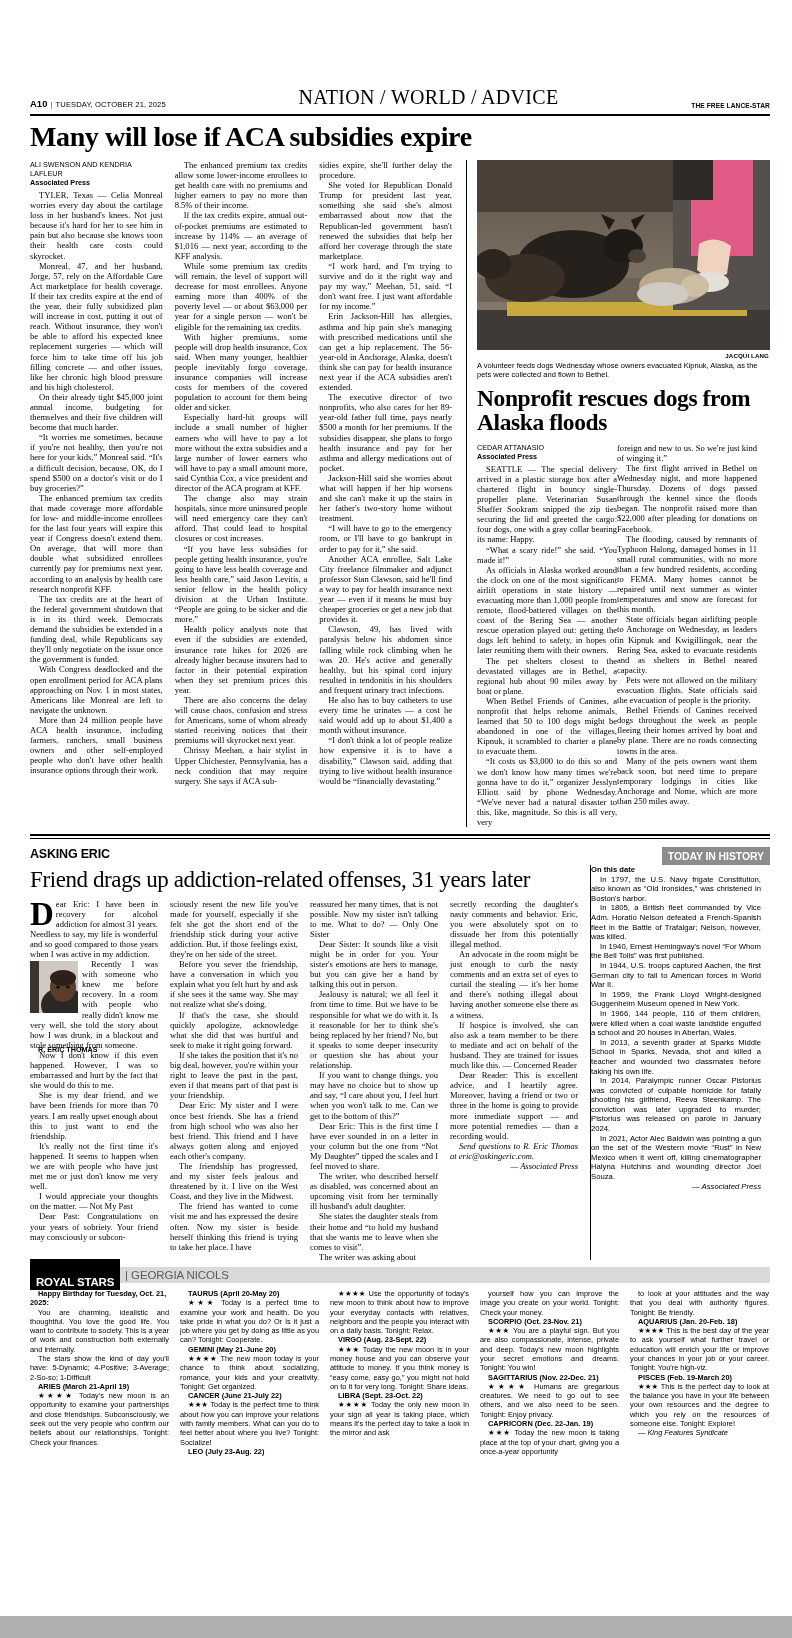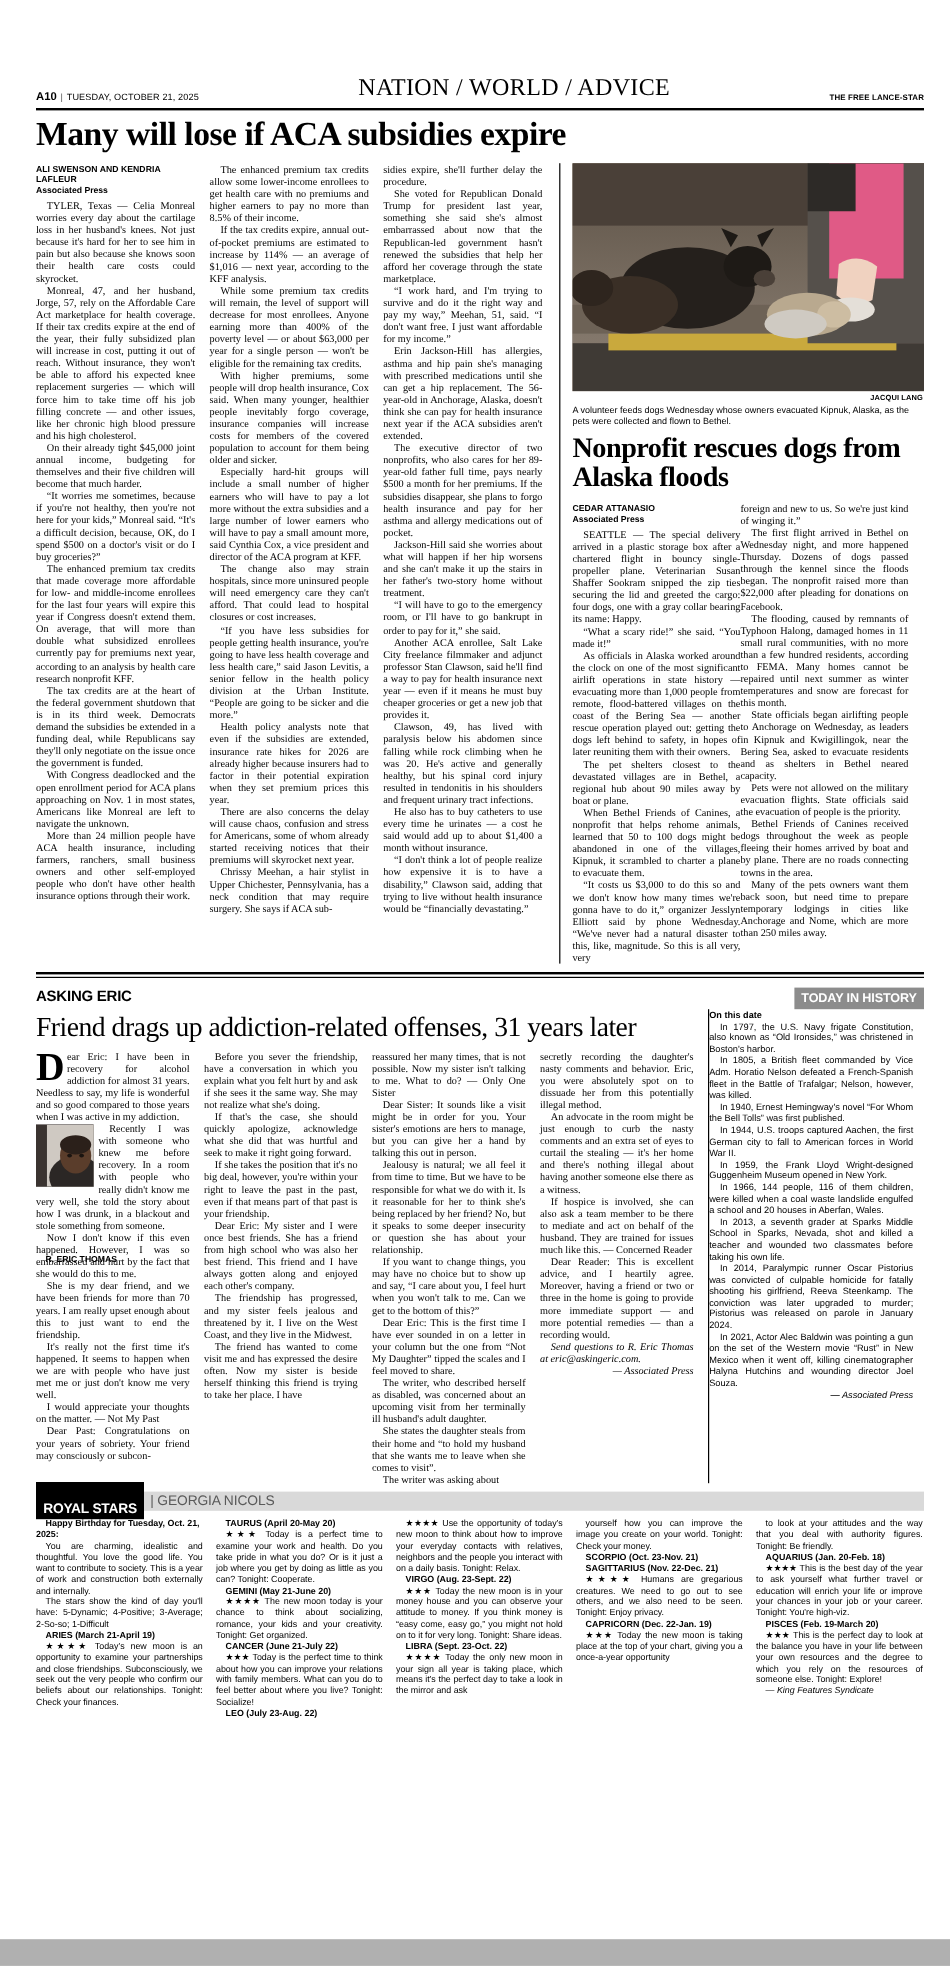--- a/index.html
+++ b/index.html
@@ -1,31 +1,31 @@
 <!DOCTYPE html>
 <html><head>
 <meta charset="utf-8">
 <style>
   html,body{margin:0;padding:0;background:#8a8a8a;}
   body{font-family:"Liberation Serif",serif;}
   .page{width:792px;height:1638px;background:#fff;position:relative;overflow:hidden;box-sizing:border-box;}
   .inner{position:absolute;left:30px;top:0;width:740px;}
 
   
-  .masthead{display:flex;align-items:flex-end;justify-content:space-between;padding-top:62px;}
+  .masthead{display:flex;align-items:flex-end;justify-content:space-between;padding-top:86px;}
   .mh-left{font-family:"Liberation Sans",sans-serif;font-size:7.6px;letter-spacing:.1px;white-space:nowrap;}
   .mh-left .pg{font-weight:bold;font-size:9.4px;}
   .mh-left .sep{padding:0 3px;color:#555;}
   .mh-center{font-family:"Liberation Serif",serif;font-size:20px;letter-spacing:.3px;white-space:nowrap;}
   .mh-right{font-family:"Liberation Sans",sans-serif;font-size:6.6px;font-weight:bold;letter-spacing:.1px;white-space:nowrap;}
   .rule-thick{border-top:2.2px solid #000;margin-top:5px;}
 
   
   .hl{font-family:Liberation Serif, serif;font-weight:bold;line-height:1.0;letter-spacing:-.4px;}
-  .byline{font-family:"Liberation Sans",sans-serif;font-weight:bold;font-size:7.2px;letter-spacing:.05px;}
+  .byline{font-family:"Liberation Sans",sans-serif;font-weight:normal;font-size:7.2px;letter-spacing:.05px;}
   .byorg{font-family:"Liberation Sans",sans-serif;font-weight:bold;font-size:7.2px;}
   p.body{font-size:8.55px;line-height:10.1px;margin:0;text-align:justify;text-indent:9px;
          hyphens:auto;-webkit-hyphens:auto;}
   p.body.noind{text-indent:0;}
   .sans p.body{font-family:"Liberation Sans",sans-serif;font-size:7.7px;line-height:9.6px;}
 
   
   .story1{margin-top:7px;}
   .story1 .hl{font-size:28px;}
   .s1grid{display:flex;gap:12px;margin-top:9px;}
@@ -225,20 +225,21 @@
                     <ellipse cx="19" cy="26" rx="2" ry="1.6" fill="#1a1410"></ellipse>
                     <ellipse cx="29" cy="26" rx="2" ry="1.6" fill="#1a1410"></ellipse>
                   </svg></span><span>Recently I was with someone who knew me before recovery. In a room with people who really didn't know me very well, she told the story about how I was drunk, in a blackout and stole something from someone.</span></p>
           <p class="body">Now I don't know if this even happened. However, I was so embarrassed and hurt by the fact that she would do this to me.</p>
           <p class="body">She is my dear friend, and we have been friends for more than 70 years. I am really upset enough about this to just want to end the friendship.</p>
           <p class="body">It's really not the first time it's happened. It seems to happen when we are with people who have just met me or just don't know me very well.</p>
           <p class="body">I would appreciate your thoughts on the matter. — Not My Past</p>
           <p class="body">Dear Past: Congratulations on your years of sobriety. Your friend may consciously or subcon-</p>
         </div>
         <div class="aecol">
+          <p class="body noind">sciously resent the new life you've made for yourself, especially if she felt she got the short end of the friendship stick during your active addiction. But, if those feelings exist, they're on her side of the street.</p>
           <p class="body">Before you sever the friendship, have a conversation in which you explain what you felt hurt by and ask if she sees it the same way. She may not realize what she's doing.</p>
           <p class="body">If that's the case, she should quickly apologize, acknowledge what she did that was hurtful and seek to make it right going forward.</p>
           <p class="body">If she takes the position that it's no big deal, however, you're within your right to leave the past in the past, even if that means part of that past is your friendship.</p>
           <p class="body">Dear Eric: My sister and I were once best friends. She has a friend from high school who was also her best friend. This friend and I have always gotten along and enjoyed each other's company.</p>
           <p class="body">The friendship has progressed, and my sister feels jealous and threatened by it. I live on the West Coast, and they live in the Midwest.</p>
           <p class="body">The friend has wanted to come visit me and has expressed the desire often. Now my sister is beside herself thinking this friend is trying to take her place. I have</p>
         </div>
         <div class="aecol">
           <p class="body noind">reassured her many times, that is not possible. Now my sister isn't talking to me. What to do? — Only One Sister</p>
           <p class="body">Dear Sister: It sounds like a visit might be in order for you. Your sister's emotions are hers to manage, but you can give her a hand by talking this out in person.</p>
@@ -305,20 +306,21 @@
     <div class="rscol">
       <p><span class="stars">★★★★</span> <span>Use the opportunity of today's new moon to think about how to improve your everyday contacts with relatives, neighbors and the people you interact with on a daily basis. Tonight: Relax.</span></p>
       <p class="sign">VIRGO (Aug. 23-Sept. 22)</p>
       <p><span class="stars">★★★</span> <span>Today the new moon is in your money house and you can observe your attitude to money. If you think money is “easy come, easy go,” you might not hold on to it for very long. Tonight: Share ideas.</span></p>
       <p class="sign">LIBRA (Sept. 23-Oct. 22)</p>
       <p><span class="stars">★★★★</span> <span>Today the only new moon in your sign all year is taking place, which means it's the perfect day to take a look in the mirror and ask</span></p>
     </div>
     <div class="rscol">
       <p>yourself how you can improve the image you create on your world. Tonight: Check your money.</p>
       <p class="sign">SCORPIO (Oct. 23-Nov. 21)</p>
+      <p><span class="stars">★★★</span> <span>You are a playful sign. But you are also compassionate, intense, private and deep. Today's new moon highlights your secret emotions and dreams. Tonight: You win!</span></p>
       <p class="sign">SAGITTARIUS (Nov. 22-Dec. 21)</p>
       <p><span class="stars">★★★★</span> <span>Humans are gregarious creatures. We need to go out to see others, and we also need to be seen. Tonight: Enjoy privacy.</span></p>
       <p class="sign">CAPRICORN (Dec. 22-Jan. 19)</p>
       <p><span class="stars">★★★</span> <span>Today the new moon is taking place at the top of your chart, giving you a once-a-year opportunity</span></p>
     </div>
     <div class="rscol">
       <p>to look at your attitudes and the way that you deal with authority figures. Tonight: Be friendly.</p>
       <p class="sign">AQUARIUS (Jan. 20-Feb. 18)</p>
       <p><span class="stars">★★★★</span> <span>This is the best day of the year to ask yourself what further travel or education will enrich your life or improve your chances in your job or your career. Tonight: You're high-viz.</span></p>
       <p class="sign">PISCES (Feb. 19-March 20)</p>

